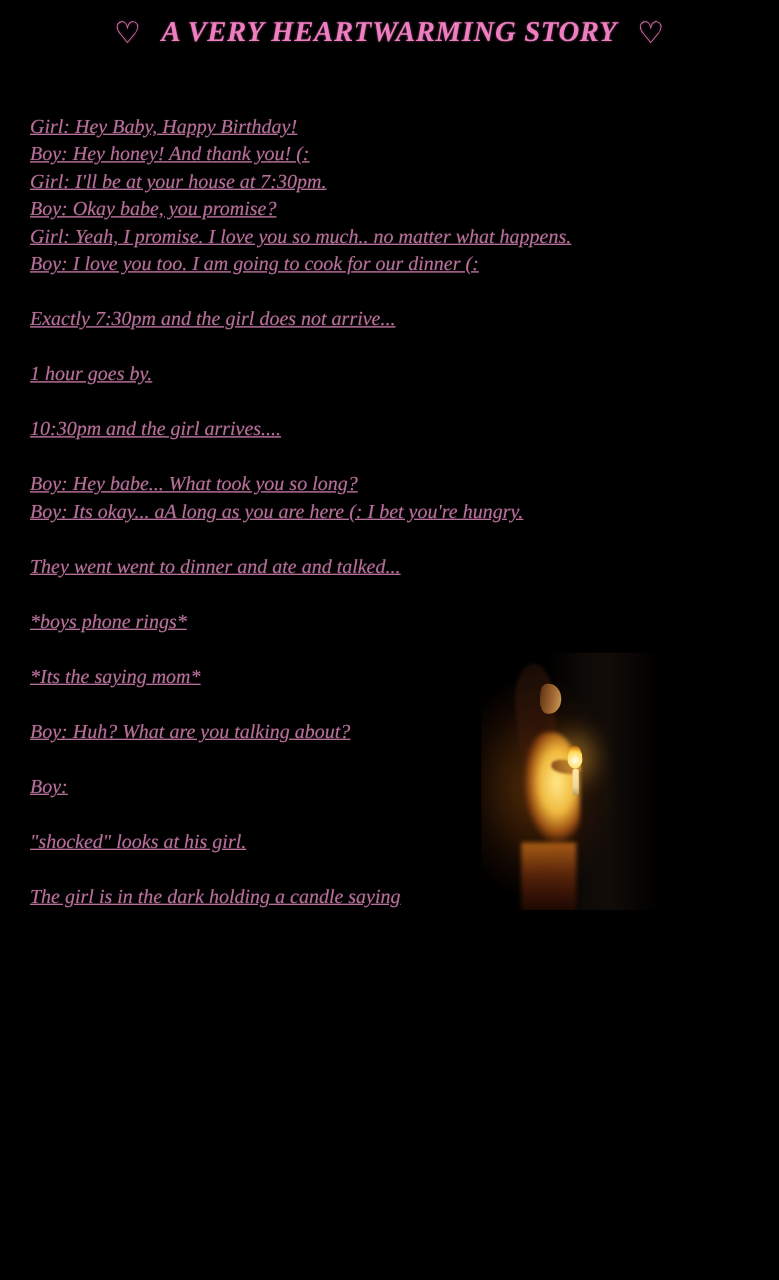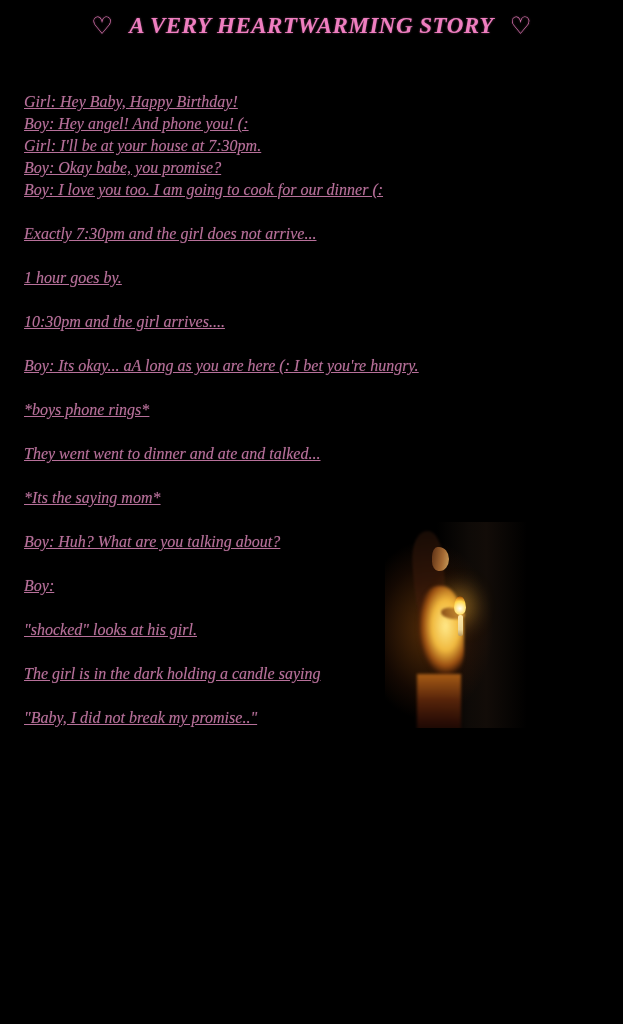--- a/index.html
+++ b/index.html
@@ -144,42 +144,44 @@
 
 <div class="page">
 
   <div class="title">
     <span class="heart left">♡</span><span class="title-text">A VERY HEARTWARMING STORY</span><span class="heart right">♡</span>
   </div>
 
   <div class="story">
       <div class="paragraph">
         <div class="line">Girl: Hey Baby, Happy Birthday!</div>
-        <div class="line">Boy: Hey angel! And phone you! (:</div>
+        <div class="line">Boy: Hey honey! And thank you! (:</div>
         <div class="line">Girl: I'll be at your house at 7:30pm.</div>
         <div class="line">Boy: Okay babe, you promise?</div>
+        <div class="line">Girl: Yeah, I promise. I love you so much.. no matter what happens.</div>
         <div class="line">Boy: I love you too. I am going to cook for our dinner (:</div>
       </div>
       <div class="paragraph">
         <div class="line">Exactly 7:30pm and the girl does not arrive...</div>
       </div>
       <div class="paragraph">
         <div class="line">1 hour goes by.</div>
       </div>
       <div class="paragraph">
         <div class="line">10:30pm and the girl arrives....</div>
       </div>
       <div class="paragraph">
+        <div class="line">Boy: Hey babe... What took you so long?</div>
         <div class="line">Boy: Its okay... aA long as you are here (: I bet you're hungry.</div>
       </div>
       <div class="paragraph">
+        <div class="line">They went went to dinner and ate and talked...</div>
+      </div>
+      <div class="paragraph">
         <div class="line">*boys phone rings*</div>
-      </div>
-      <div class="paragraph">
-        <div class="line">They went went to dinner and ate and talked...</div>
       </div>
       <div class="paragraph">
         <div class="line">*Its the saying mom*</div>
       </div>
       <div class="paragraph">
         <div class="line">Boy: Huh? What are you talking about?</div>
       </div>
       <div class="paragraph">
         <div class="line">Boy:</div>
       </div>

